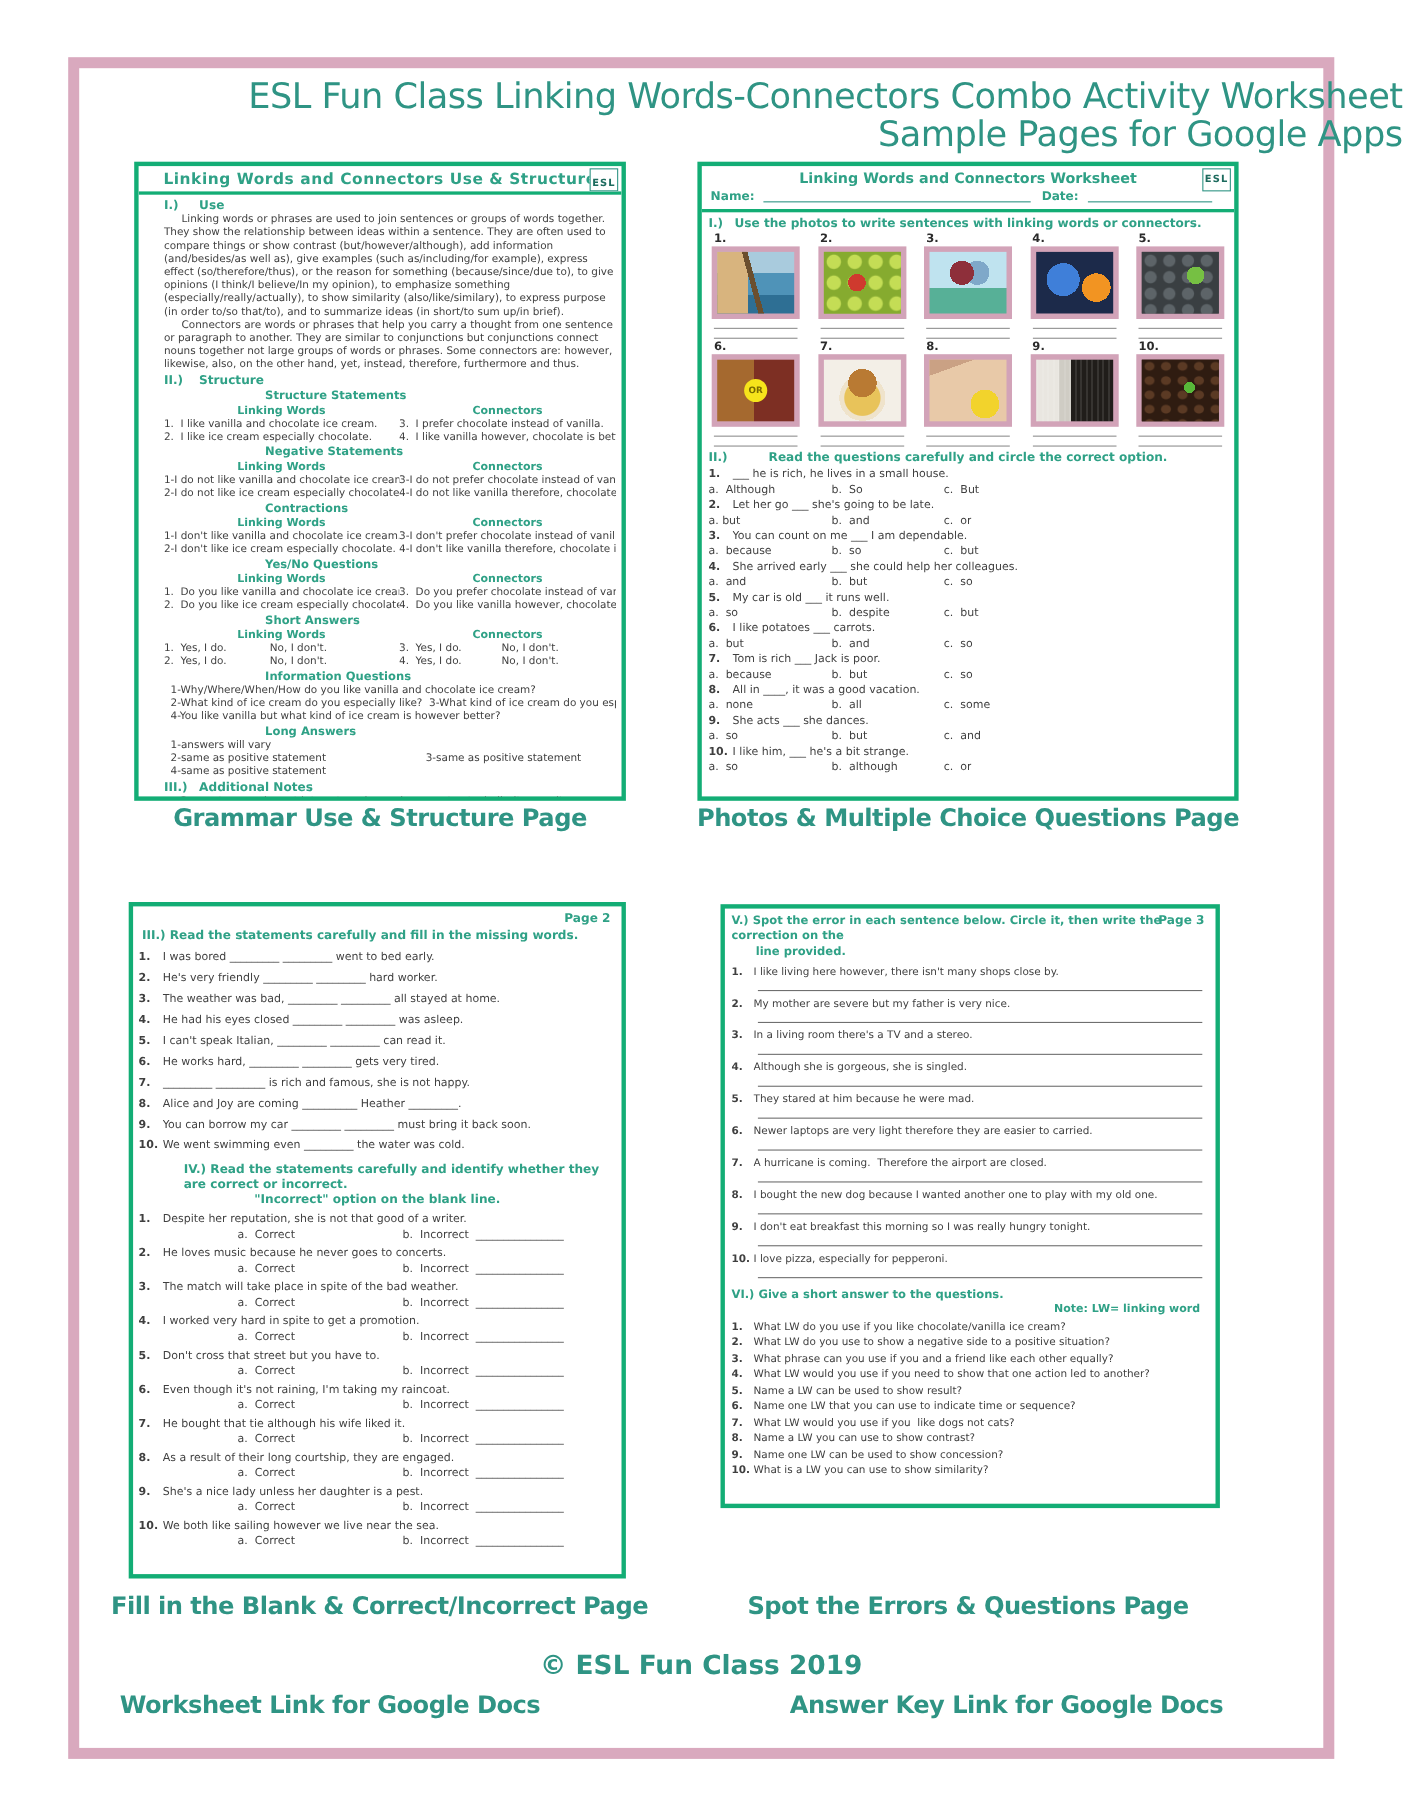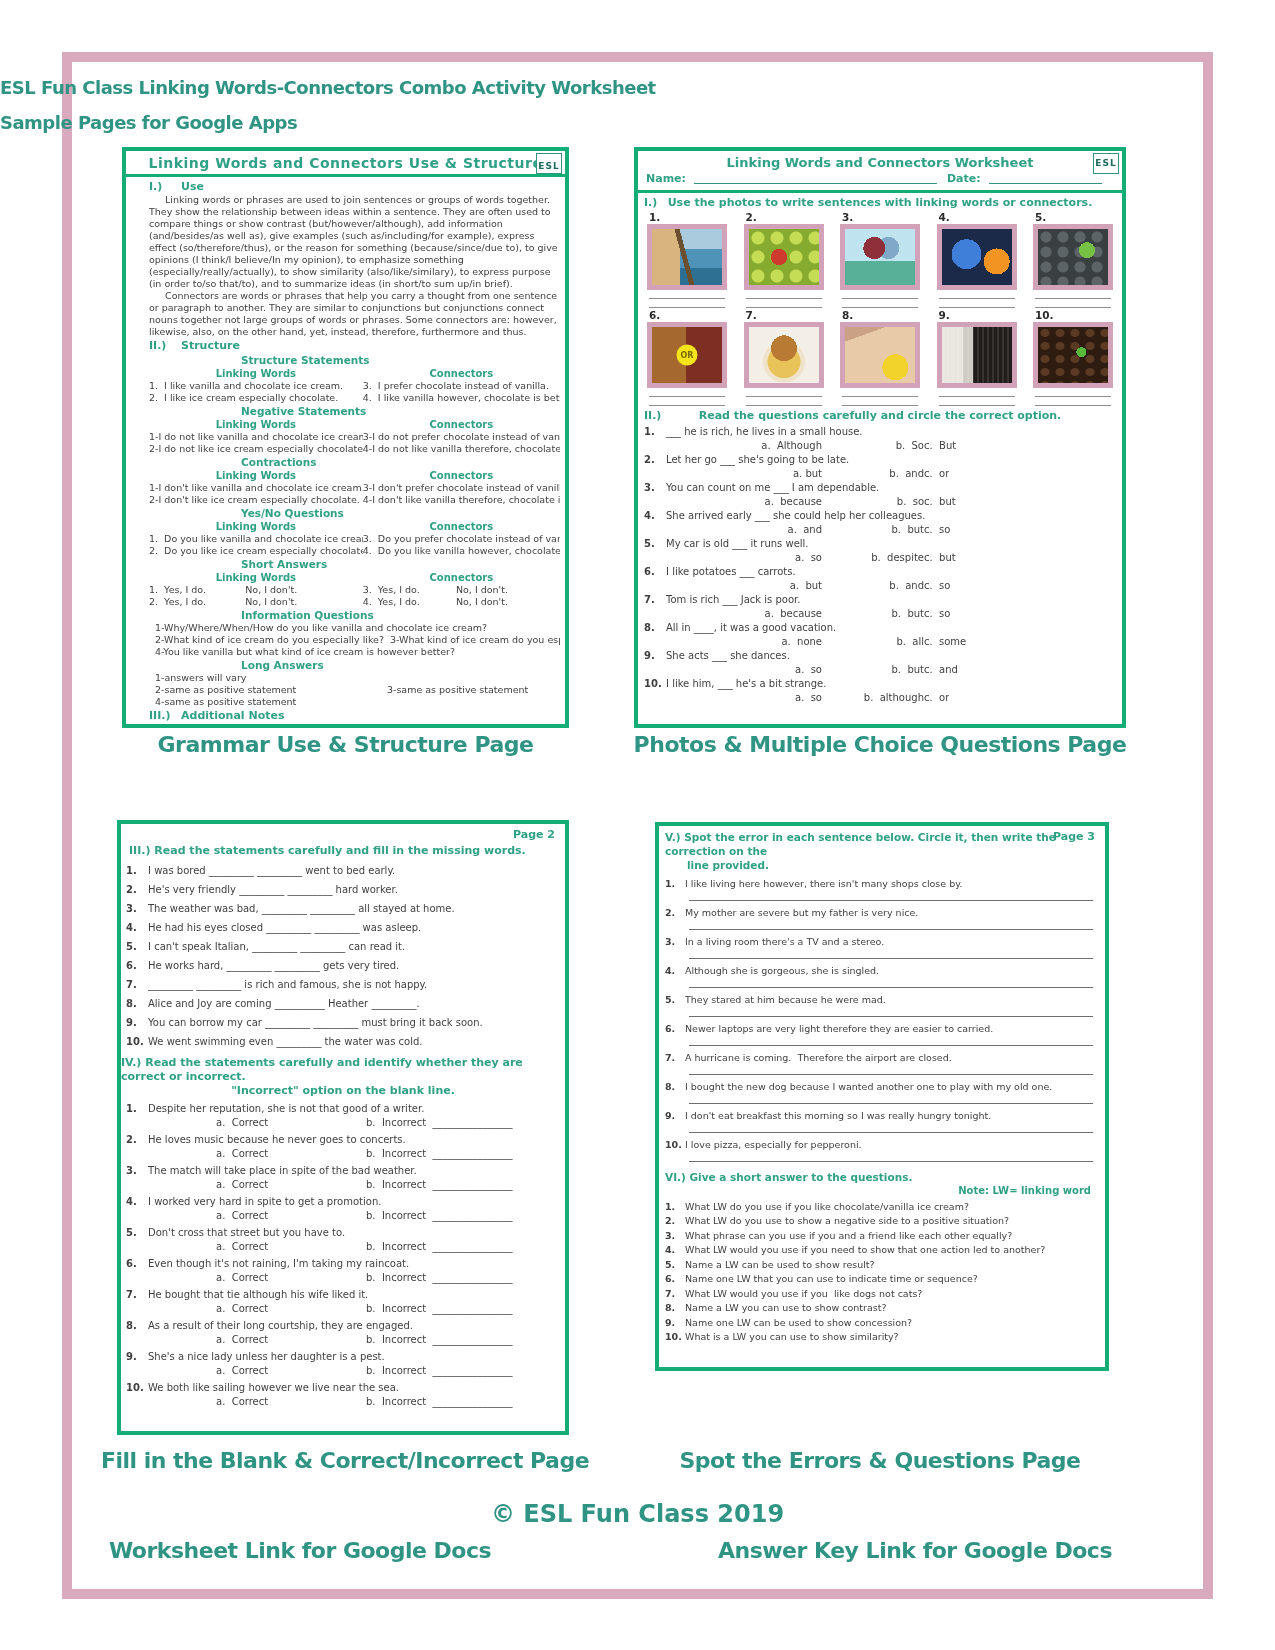--- a/index.html
+++ b/index.html
@@ -1,22 +1,22 @@
 <!DOCTYPE html>
 <html><head>
 <meta charset="utf-8">
 <style>
   * { margin:0; padding:0; box-sizing:border-box; }
   html,body { width:1275px; height:1650px; }
   body { position:relative; background:#fff; font-family:"DejaVu Sans", sans-serif; color:#3f3f3f; overflow:hidden; }
 
   .frame { position:absolute; left:62px; top:52px; width:1151px; height:1547px; border:10px solid #d9a9be; }
 
-  .main-title { position:absolute; top:70px; left:0; width:1275px; text-align:left;
-    font-size:18px; font-weight:bold; color:#2f9484; letter-spacing:-0.5px; line-height:35px; }
+  .main-title { position:absolute; top:70px; left:0; width:1275px; text-align:right;
+    font-size:32px; font-weight:normal; color:#2f9484; letter-spacing:-0.5px; line-height:35px; }
 
   .ws-page { position:absolute; background:#fff; border:4px solid #13ad75; overflow:hidden; }
   #pg1 { left:122px; top:147px; width:447px; height:581px; }
   #pg2 { left:634px; top:147px; width:492px; height:581px; }
   #pg3 { left:117px; top:820px; width:452px; height:615px; }
   #pg4 { left:655px; top:822px; width:454px; height:549px; }
 
   .caption { position:absolute; text-align:center; font-size:22px; font-weight:bold;
     color:#2f9484; letter-spacing:-0.5px; white-space:nowrap; }
   #cap-tl { top:732px; left:112px; width:467px; }
@@ -93,30 +93,30 @@
   .ph9 { background-image:repeating-linear-gradient(90deg, rgba(255,255,255,0.10) 0 2px, transparent 2px 5px),
          linear-gradient(90deg,#e9e6e0 0 30%, #cfccc4 30% 45%, #201d1a 45%); }
   .ph10 { background-color:#2f1c11;
          background-image:radial-gradient(circle at 62% 45%, #58b839 0 5px, transparent 5px),
          radial-gradient(ellipse at 7px 6px, #5b3a24 0 4px, #2f1c11 5px);
          background-size:100% 100%, 15px 13px; }
 
   .mcq { padding:0 6px; margin-top:3px; font-size:10px; }
   .mcq-q { display:flex; line-height:11.5px; }
   .mcq-num { min-width:22px; font-weight:bold; }
-  .mcq-opts { display:flex; margin-left:66px; line-height:11.5px; margin-top:2px;text-align:right; }
+  .mcq-opts { display:flex; line-height:11.5px; margin-top:2px; }
   .oa { width:112px; } .ob { width:102px; }
 
   
   .pg-label { position:absolute; top:4px; right:10px; font-size:11px; font-weight:bold; color:#2fa186; }
   .f-head { margin:20px 8px 2px 8px; font-size:11px; font-weight:bold; color:#2fa186; line-height:14px; }
   .f-item { display:flex; padding:0 8px 0 5px; margin-top:7px; font-size:10px; line-height:12px; }
   .f-num { min-width:22px; font-weight:bold; }
   .iv-head { margin-top:8px; font-size:11px; font-weight:bold; color:#2fa186; line-height:14px; }
-  .iv-head .l1 { padding-left:0; } .iv-head .l2, .iv-head .l3 { text-align:center; }
+  .iv-head .l1 { padding-left:0;margin-left:46px; } .iv-head .l2, .iv-head .l3 { text-align:center; }
   .c-item { margin-top:4px; font-size:10px; }
   .c-text { display:flex; padding:0 8px 0 5px; line-height:13px; }
   .c-opts { display:flex; margin-left:95px; line-height:13px; margin-top:1px; }
   .co-a { width:150px; }
 
   
   .v-head { margin:4px 8px 0 6px; font-size:10.5px; font-weight:bold; color:#2fa186; line-height:14px; }
   .v-head .l2 { padding-left:22px; }
   .e-item { padding:0 10px 0 6px; margin-top:6px; font-size:9.5px; }
   .e-line { display:flex; line-height:12px; }

